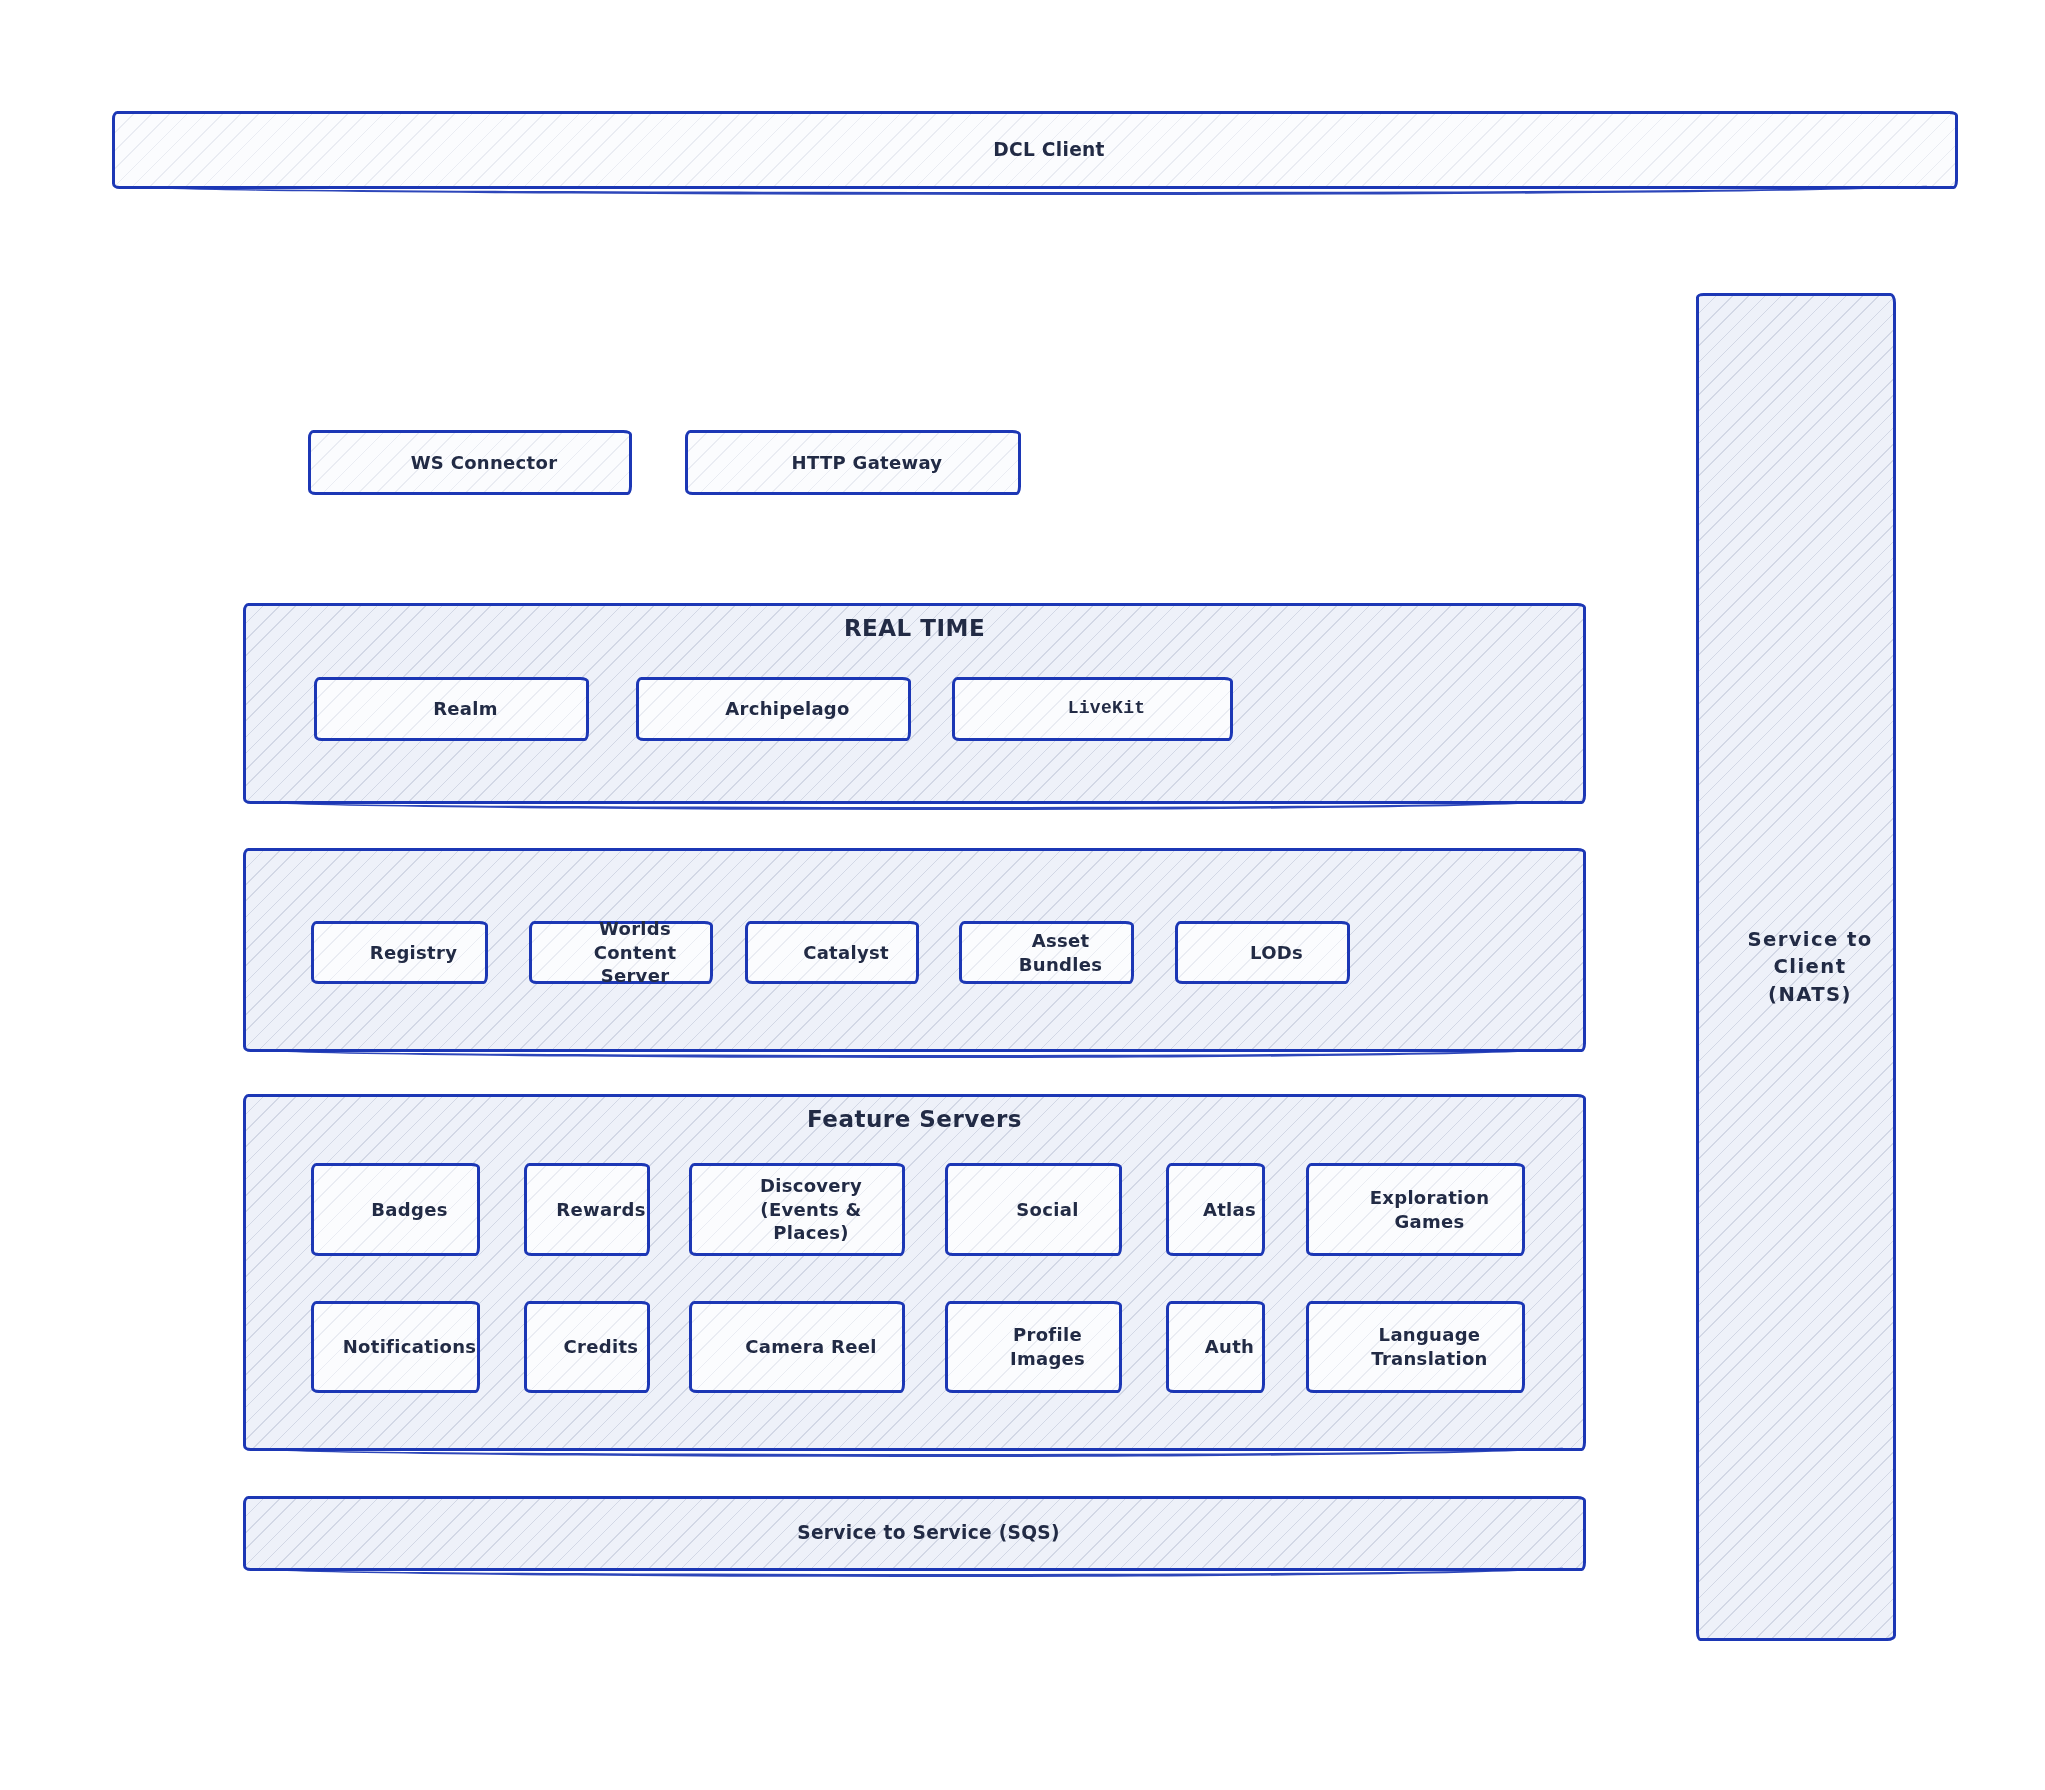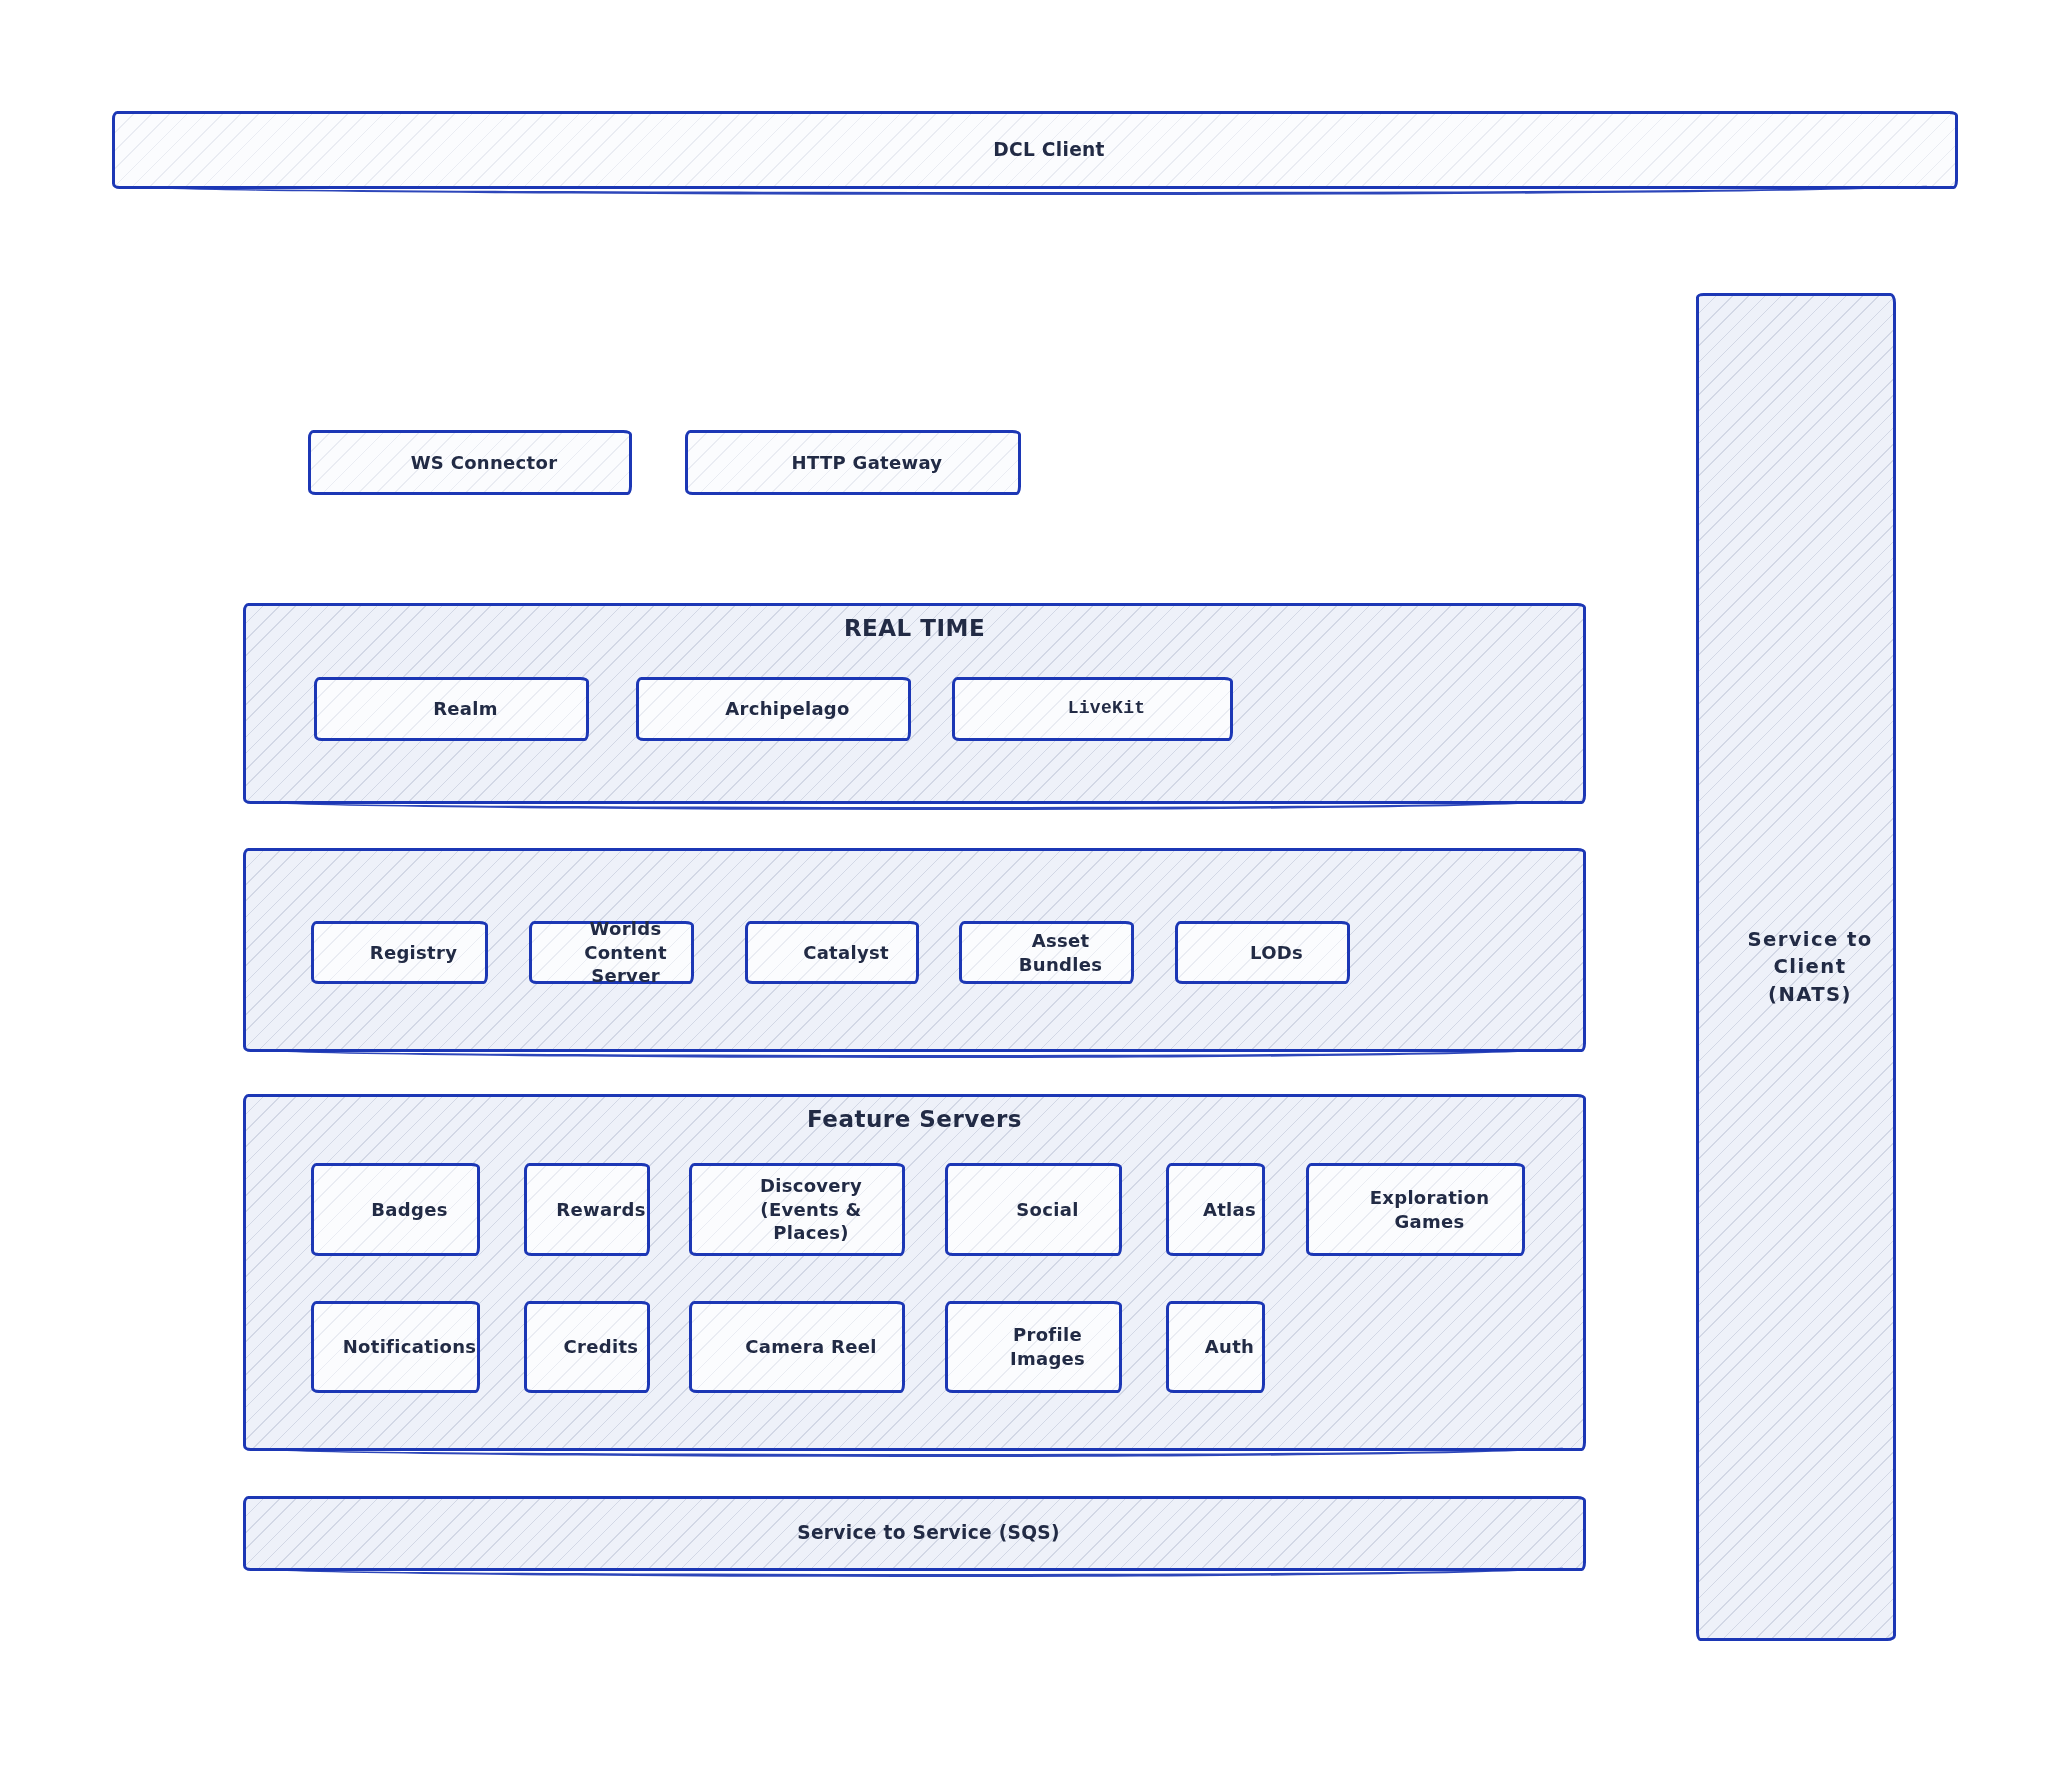--- a/index.html
+++ b/index.html
@@ -66,21 +66,21 @@
   #ws    {left:308px;  top:430px;  width:324px;  height:65px;}
   #http  {left:685px; top:430px;  width:336px;  height:65px;}
 
   #rt    {left:243px;  top:603px; width:1343px; height:201px;}
   #rt-1  {left:68px;  top:71px;  width:275px;  height:64px;}
   #rt-2  {left:390px;  top:71px;  width:275px;  height:64px;}
   #rt-3  {left:706px; top:71px;  width:281px;  height:64px;font-family:Liberation Mono, monospace;}
 
   #cl    {left:243px;  top:848px; width:1343px; height:204px;}
   #cl-1  {left:65px;  top:70px;  width:177px;  height:63px;}
-  #cl-2  {left:283px;  top:70px;  width:165px;  height:63px;}
+  #cl-2  {left:283px;  top:70px;  width:184px;  height:63px;}
   #cl-3  {left:499px;  top:70px;  width:174px;  height:63px;}
   #cl-4  {left:713px; top:70px;  width:175px;  height:63px;}
   #cl-5  {left:929px; top:70px;  width:175px;  height:63px;}
 
   #fs    {left:243px;  top:1094px; width:1343px; height:357px;}
   #fs-1  {left:65px;  top:66px;  width:169px;  height:93px;}
   #fs-2  {left:278px;  top:66px;  width:126px;  height:93px;}
   #fs-3  {left:443px;  top:66px;  width:216px;  height:93px;}
   #fs-4  {left:699px; top:66px;  width:177px;  height:93px;}
   #fs-5  {left:920px; top:66px;  width:99px;  height:93px;}
@@ -171,20 +171,24 @@
     </div>
     <div id="fs-9" class="sketch node fill-light">
       <span class="label">Camera Reel</span>
     </div>
     <div id="fs-10" class="sketch node fill-light">
       <span class="label">Profile Images</span>
     </div>
     <div id="fs-11" class="sketch node fill-light">
       <span class="label">Auth</span>
     </div>
+    <div id="fs-12" class="sketch node fill-light">
+      <span class="label">Language
+Translation</span>
+    </div>
   </div>
 
   <div id="sqs" class="sketch bar node fill-tint">
     <span class="label label-lg">Service to Service (SQS)</span>
   </div>
 
   <div id="nats" class="sketch node fill-tint">
     <span class="nats-label">Service to Client
 (NATS)</span>
   </div>

